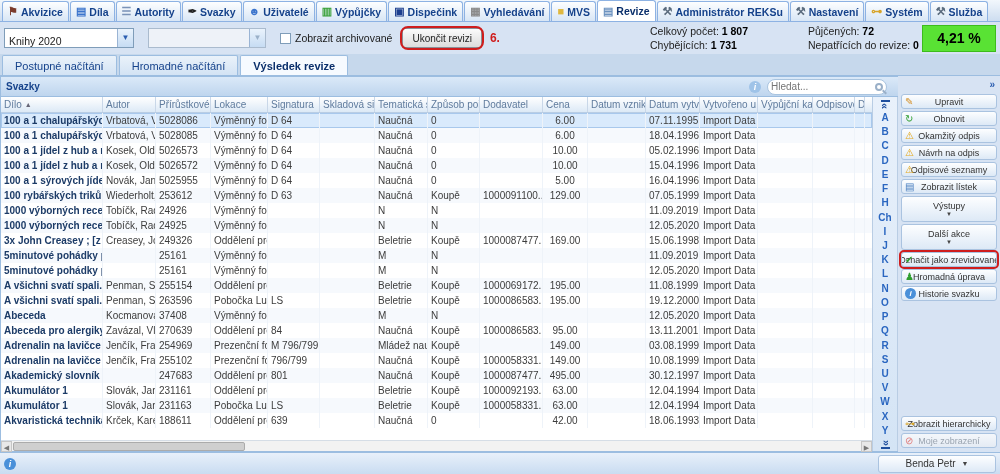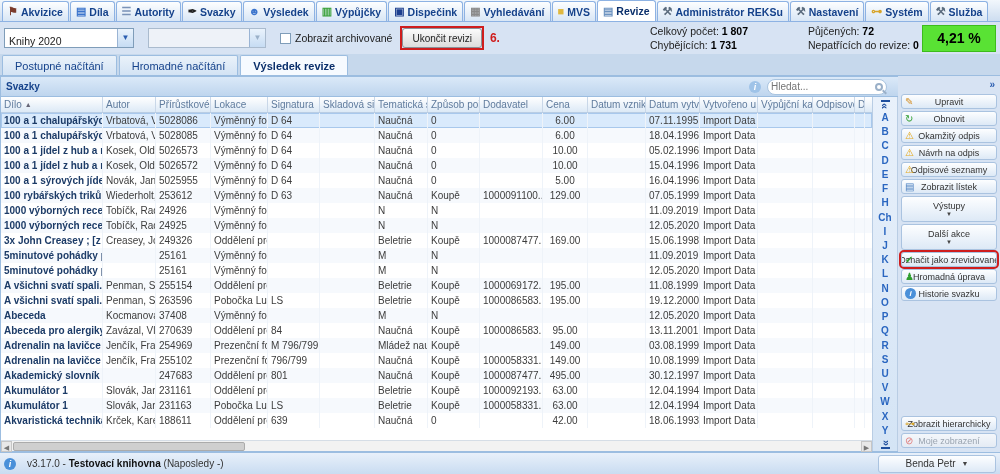--- a/index.html
+++ b/index.html
@@ -22,21 +22,21 @@
   .select .sel-text { flex:1; padding:0 4px; white-space:nowrap; overflow:hidden;margin-top:6px; }
   .select .sel-arrow { width:16px; height:18px; background:linear-gradient(#eaf3fc,#c6dcf3); border-left:1px solid #9ab4d4;
                        color:#2a5db0; font-size:8px; text-align:center; line-height:18px; }
   .select.disabled { background:#eef2f8; border-color:#aabbce; }
   .select.disabled .sel-arrow { color:#9ab0c8; }
   .sel-main { width:130px; margin-right:14px; }
   .sel-sec  { width:118px; margin-right:14px; }
   .chkwrap { display:flex; align-items:center; margin-right:10px; }
   .checkbox { width:11px; height:11px; background:#fff; border:1px solid #7f9db9; margin-right:4px; }
   .chklabel { font-size:10.5px; color:#1a1a1a; }
-  .red-outline { outline:2px solid #cf1d1d; }
+  .red-outline { outline:2px solid #cf1d1d;border-radius:6px; }
   .btn-finish { height:20px; padding:0 9px; font-size:10px; color:#222; background:linear-gradient(#fbfbfb,#dcdcdc);
                 border:1px solid #8a9097; border-radius:3px; white-space:nowrap; }
   .annot { color:#cf1d1d; font-weight:bold; font-size:12px; margin-left:8px; }
   .stats { display:grid; grid-template-columns:auto auto; column-gap:60px; row-gap:2px; margin-left:150px; font-size:10.5px; }
   .stat { white-space:nowrap; color:#222; }
   .stat b { color:#000; }
   .pctbox { margin-left:auto; width:74px; height:27px; background:#59e234; border:1px solid #3cbc1c;
             font-size:14px; font-weight:bold; color:#000; display:flex; align-items:center; justify-content:center; }
 
   
@@ -146,21 +146,21 @@
         <span>Autority</span>
       </div>
 
       <div class="tab alt">
         <span class="tabicon" style="color: rgb(34, 34, 34);">✒</span>
         <span>Svazky</span>
       </div>
 
       <div class="tab">
         <span class="tabicon" style="color: rgb(59, 116, 204);">☻</span>
-        <span>Výsledek</span>
+        <span>Uživatelé</span>
       </div>
 
       <div class="tab alt">
         <span class="tabicon" style="color: rgb(58, 161, 58);">▥</span>
         <span>Výpůjčky</span>
       </div>
 
       <div class="tab">
         <span class="tabicon" style="color: rgb(29, 63, 143);">▣</span>
         <span>Dispečink</span>
@@ -895,22 +895,19 @@
           <div class="btn alt disabled">
             <span class="glyph" style="color: rgb(224, 127, 127);">⊘</span>
             <span>Moje zobrazení</span>
           </div>
         </div>
     </div>
   </div>
 
   <div class="bottombar">
     <span class="info-circle" style="background:#4a90d9;">i</span>
-    <span class="statustext">
-      <span>v3.17.0 -</span> <b>Testovací knihovna</b> <span>(Naposledy -)</span>
-    </span>
     <div class="userbtn">
       <span>Benda Petr</span>
       <span class="uarrow">▼</span>
     </div>
   </div>
 
 </div>
 
 </body></html>

